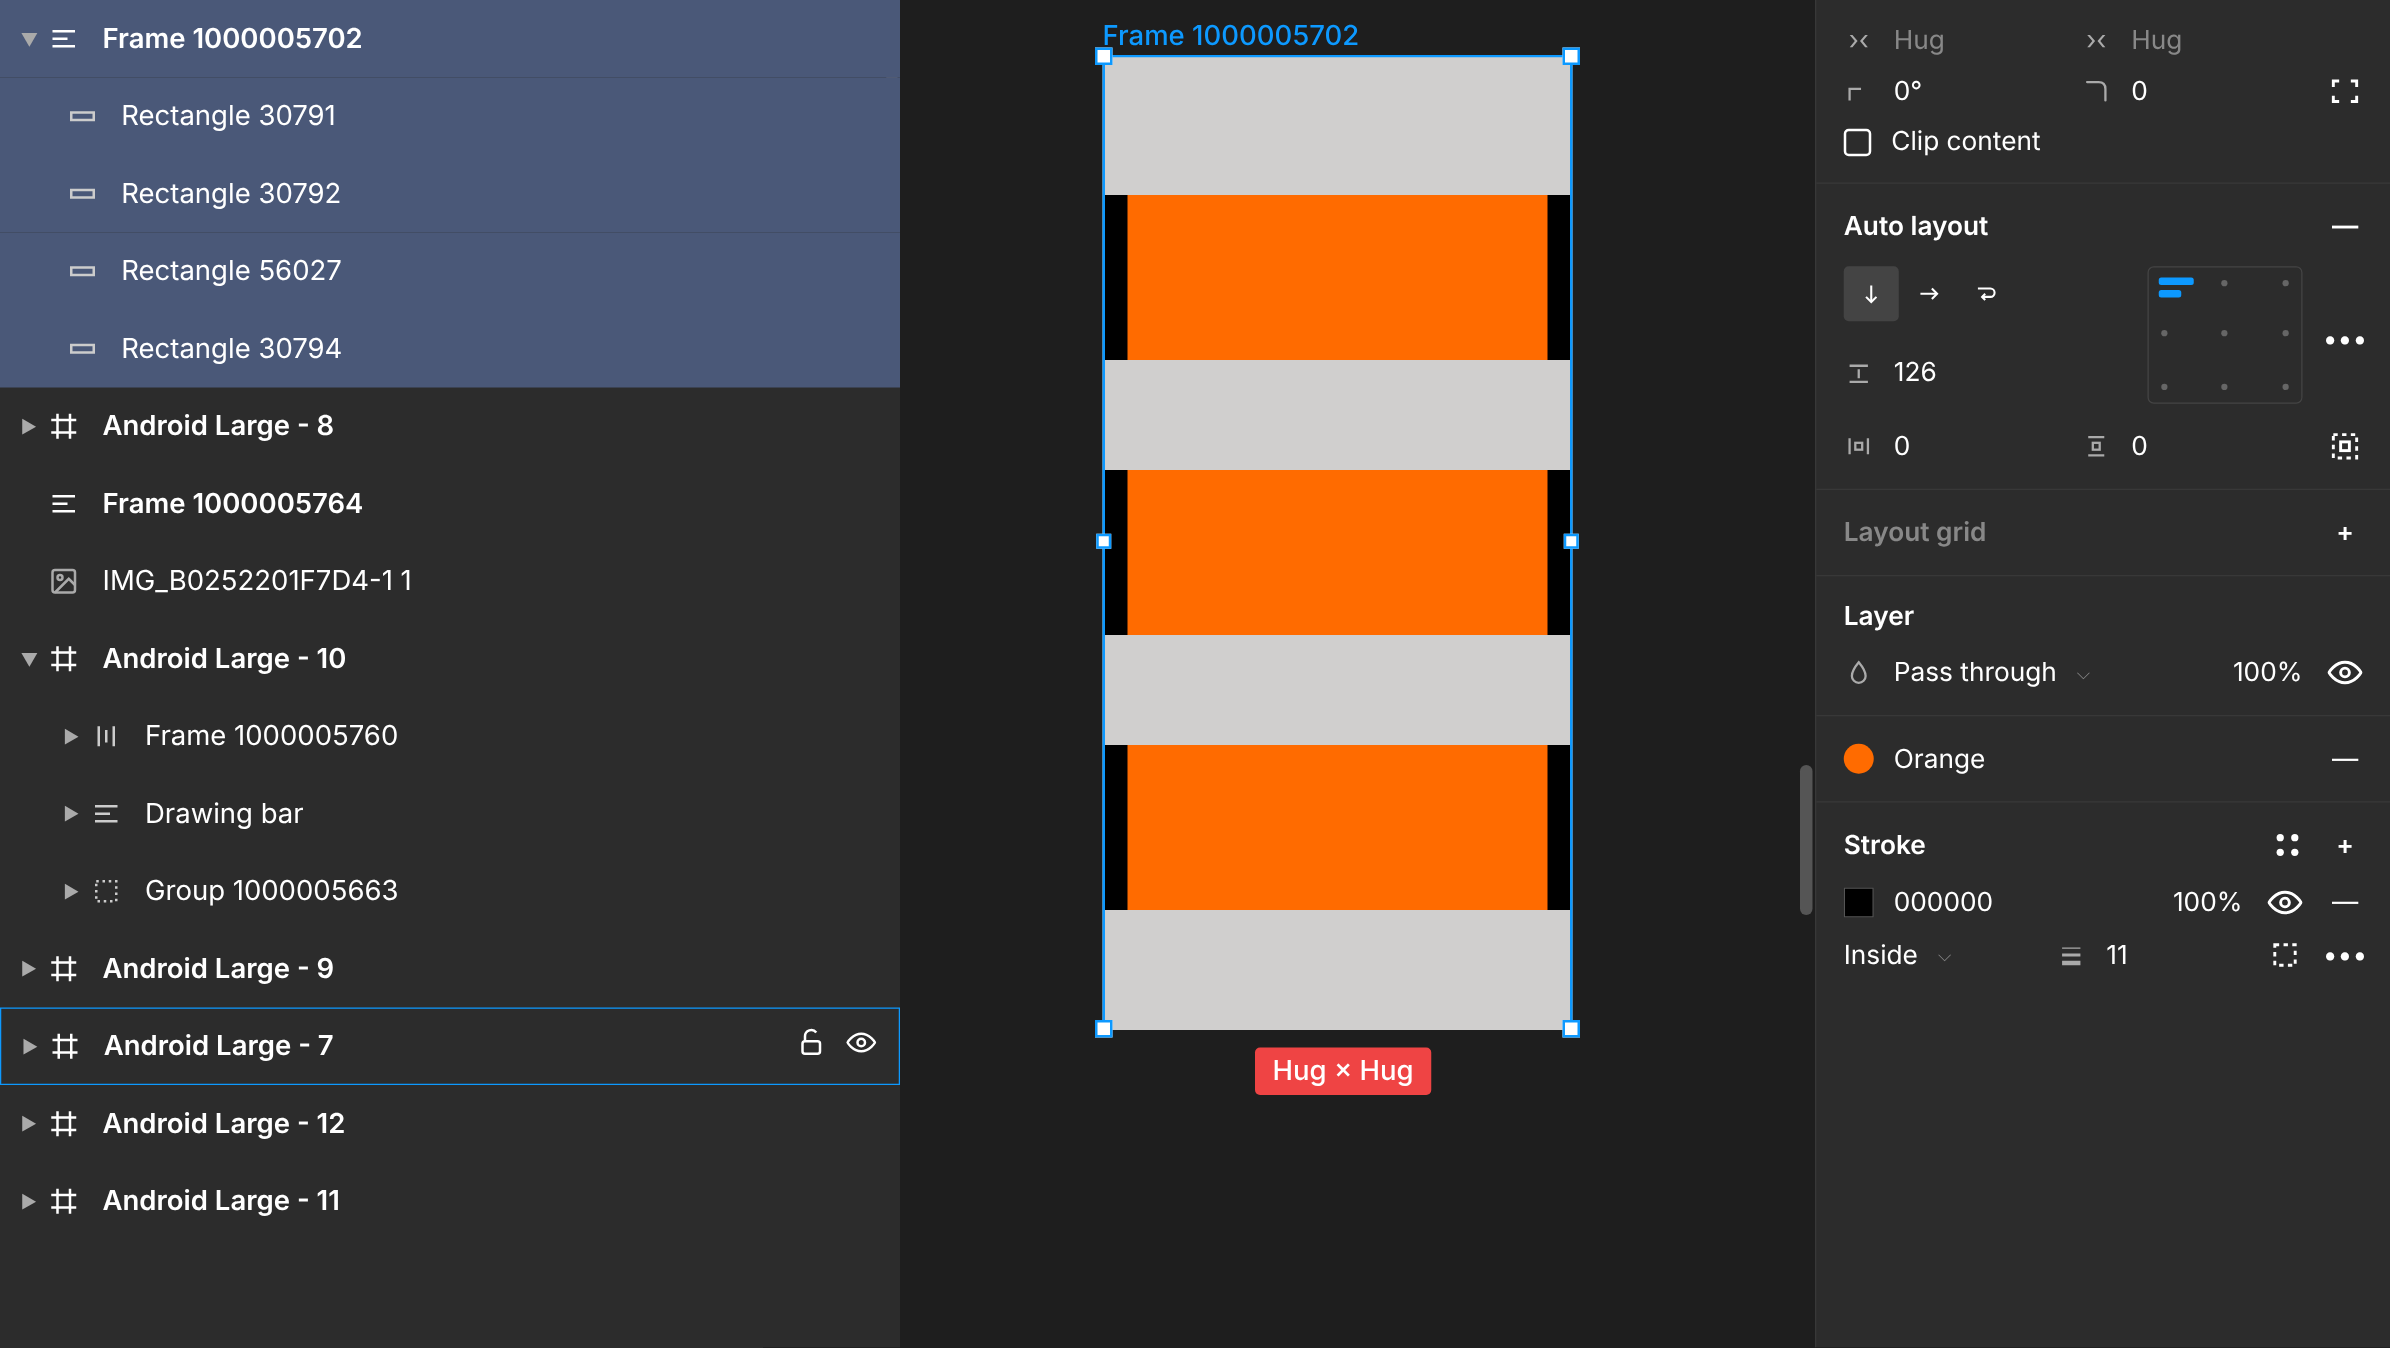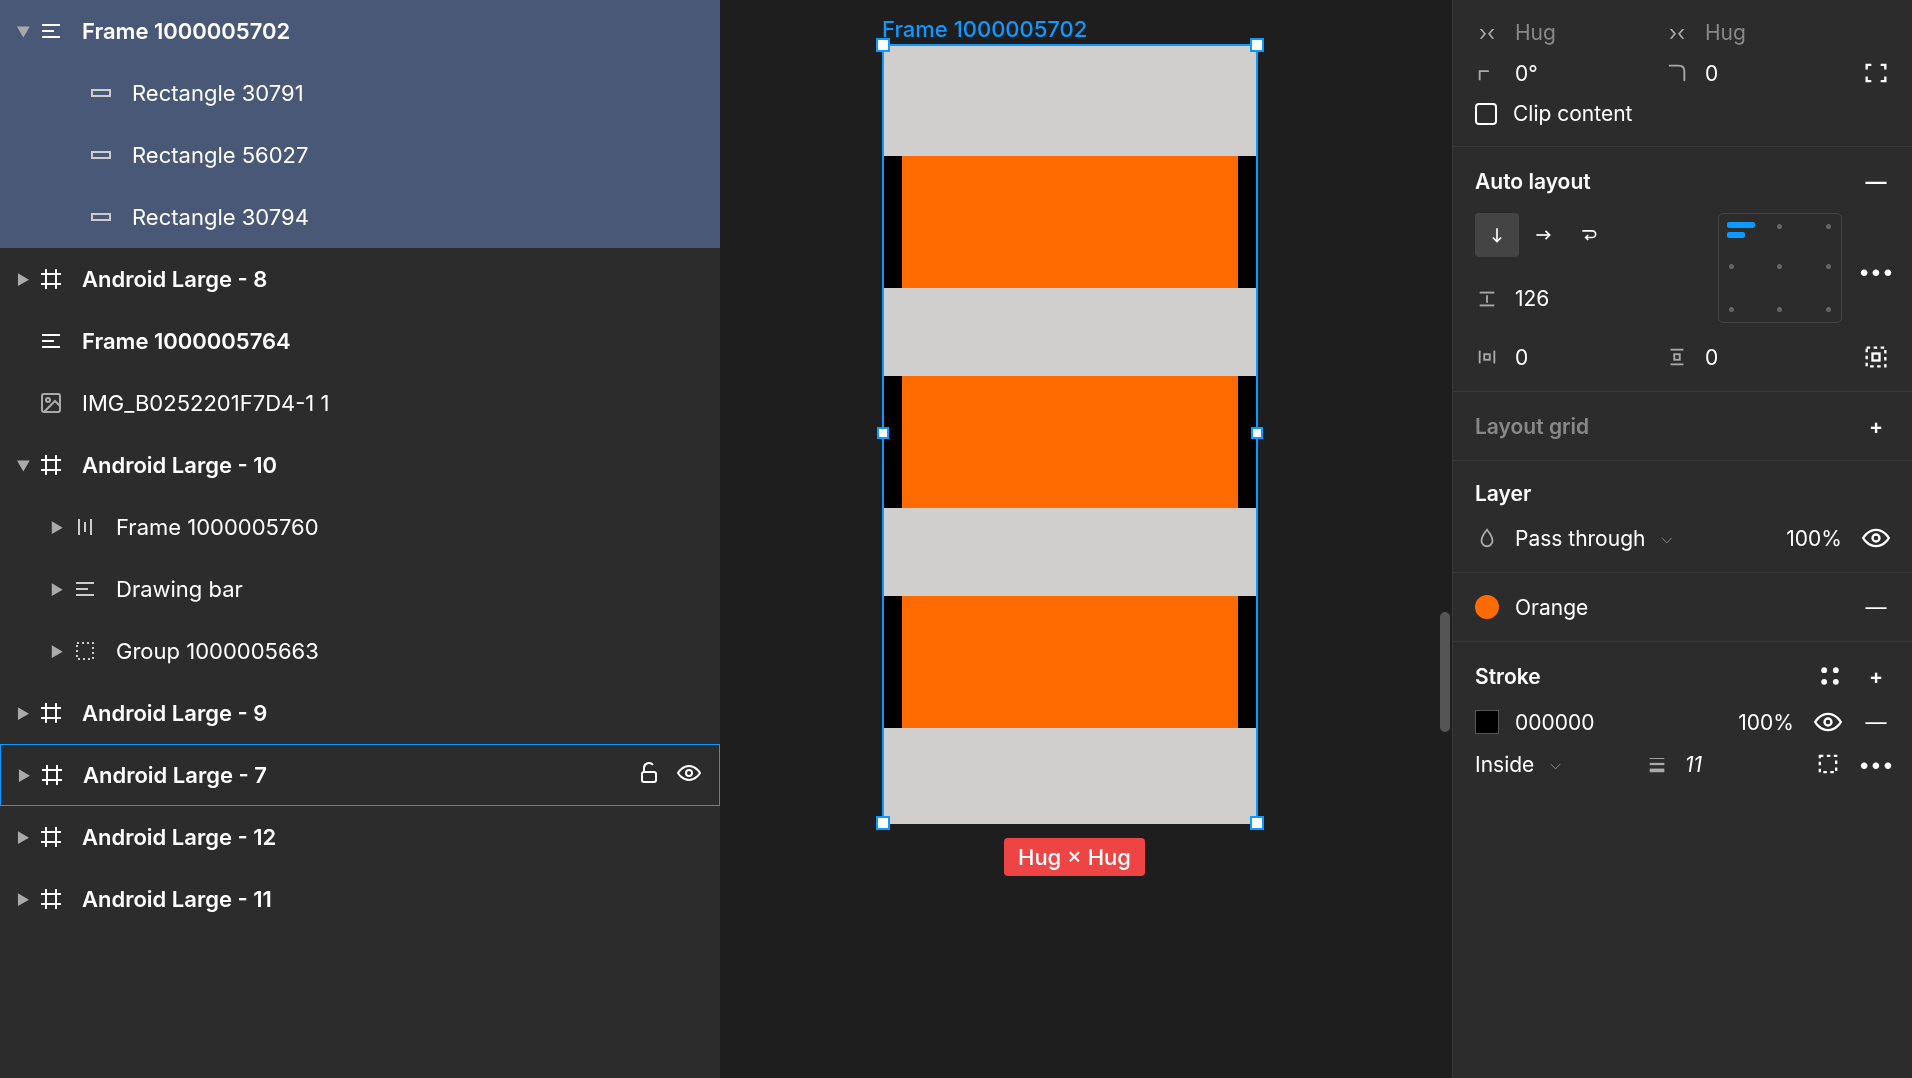--- a/index.html
+++ b/index.html
@@ -12,21 +12,21 @@
 .layer-row.selected { background: #4a5878; }
 .layer-row.child-selected { background: #4a5878; }
 .layer-row.hover-outline { border: 1.5px solid #0d99ff; }
 .layer-row.has-actions { padding-right: 90px; }
 .chevron { width: 22px; display:flex; align-items:center; justify-content:center; margin-right: 4px; color:#aaa; font-size:14px;}
 .chevron.expanded { transform: rotate(90deg); }
 .layer-icon { width: 26px; height: 26px; margin-right: 18px; display:flex; align-items:center; justify-content:center; flex-shrink:0;}
 .layer-icon svg { width: 24px; height: 24px; }
 .indent-0 { padding-left: 12px; }
 .indent-1 { padding-left: 46px; }
-.indent-2 { padding-left: 88px; }
+.indent-2 { padding-left: 53px; }
 .layer-actions { position: absolute; right: 18px; display:flex; gap:16px; align-items:center;}
 .layer-actions svg { width:24px; height:24px; }
 .scrollbar-thumb { position:absolute; right:2px; top:28px; width:9px; height:70px; background:#666; border-radius:5px;}
 
 
 .canvas { flex: 1; background: #1e1e1e; position: relative; }
 .frame-label { position:absolute; top: 16px; left: 876px; color:#0d99ff; font-size:22px; font-weight:500;}
 .selected-frame { position:absolute; top:44px; left:876px; width:376px; height:780px; border:2px solid #0d99ff; background:#d0cfce;}
 .handle { position:absolute; width:14px; height:14px; background:#fff; border:2px solid #0d99ff;}
 .h-tl { top:-8px; left:-8px; } .h-tr { top:-8px; right:-8px; }
@@ -80,20 +80,28 @@
     <span>Frame 1000005702</span>
   </div>
 
   <div class="layer-row child-selected indent-2">
     <span class="layer-icon">
         <svg viewBox="0 0 24 24" fill="none" stroke="#ccc" stroke-width="2">
           <rect x="3" y="9" width="18" height="6"></rect>
         </svg>
       </span>
     <span>Rectangle 30791</span>
+  </div>
+  <div class="layer-row child-selected indent-2">
+    <span class="layer-icon">
+        <svg viewBox="0 0 24 24" fill="none" stroke="#ccc" stroke-width="2">
+          <rect x="3" y="9" width="18" height="6"></rect>
+        </svg>
+      </span>
+    <span>Rectangle 30792</span>
   </div>
   <div class="layer-row child-selected indent-2">
     <span class="layer-icon">
         <svg viewBox="0 0 24 24" fill="none" stroke="#ccc" stroke-width="2">
           <rect x="3" y="9" width="18" height="6"></rect>
         </svg>
       </span>
     <span>Rectangle 56027</span>
   </div>
   <div class="layer-row child-selected indent-2">
@@ -474,21 +482,21 @@
             <circle cx="12" cy="12" r="3"></circle>
           </svg>
         </span>
       <span class="icon-btn">—</span>
     </div>
     <div class="field-row">
       <div class="field" style="width:150px;">
         <span>Inside</span>
         <span class="muted" style="font-size:14px;">⌵</span>
       </div>
-      <div class="field" style="flex:1;font-style:italic;">
+      <div class="field" style="flex:1;">
         <span class="field-icon">
             <svg viewBox="0 0 24 24" fill="none" stroke="#aaa">
               <line x1="4" y1="6" x2="20" y2="6" stroke-width="1"></line>
               <line x1="4" y1="12" x2="20" y2="12" stroke-width="2.5"></line>
               <line x1="4" y1="19" x2="20" y2="19" stroke-width="4"></line>
             </svg>
           </span>
         <span>11</span>
       </div>
       <span class="icon-btn">

